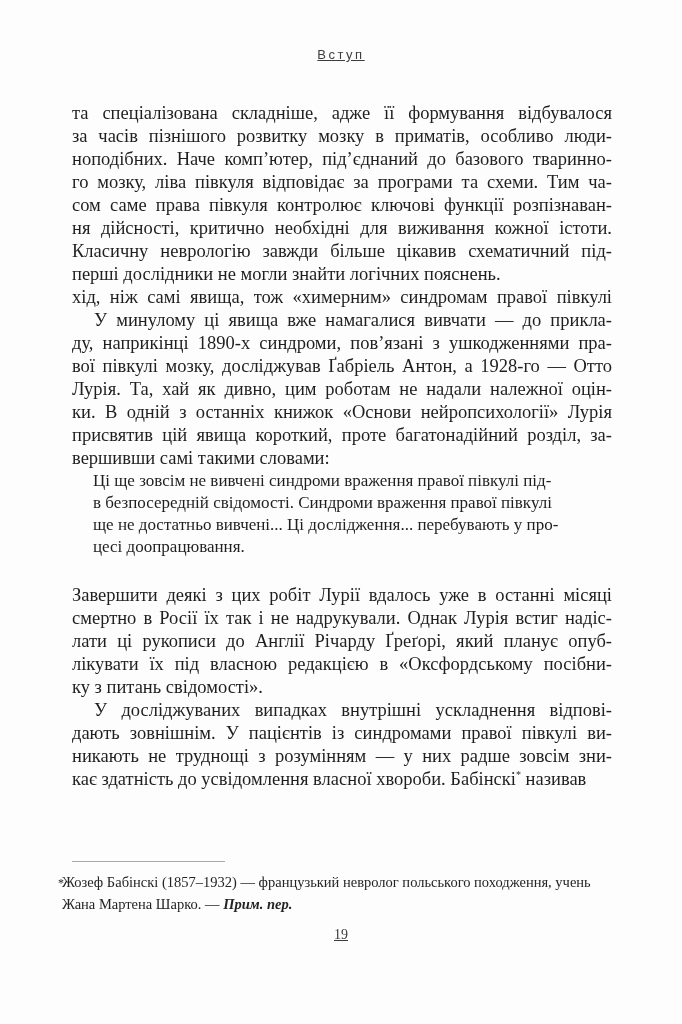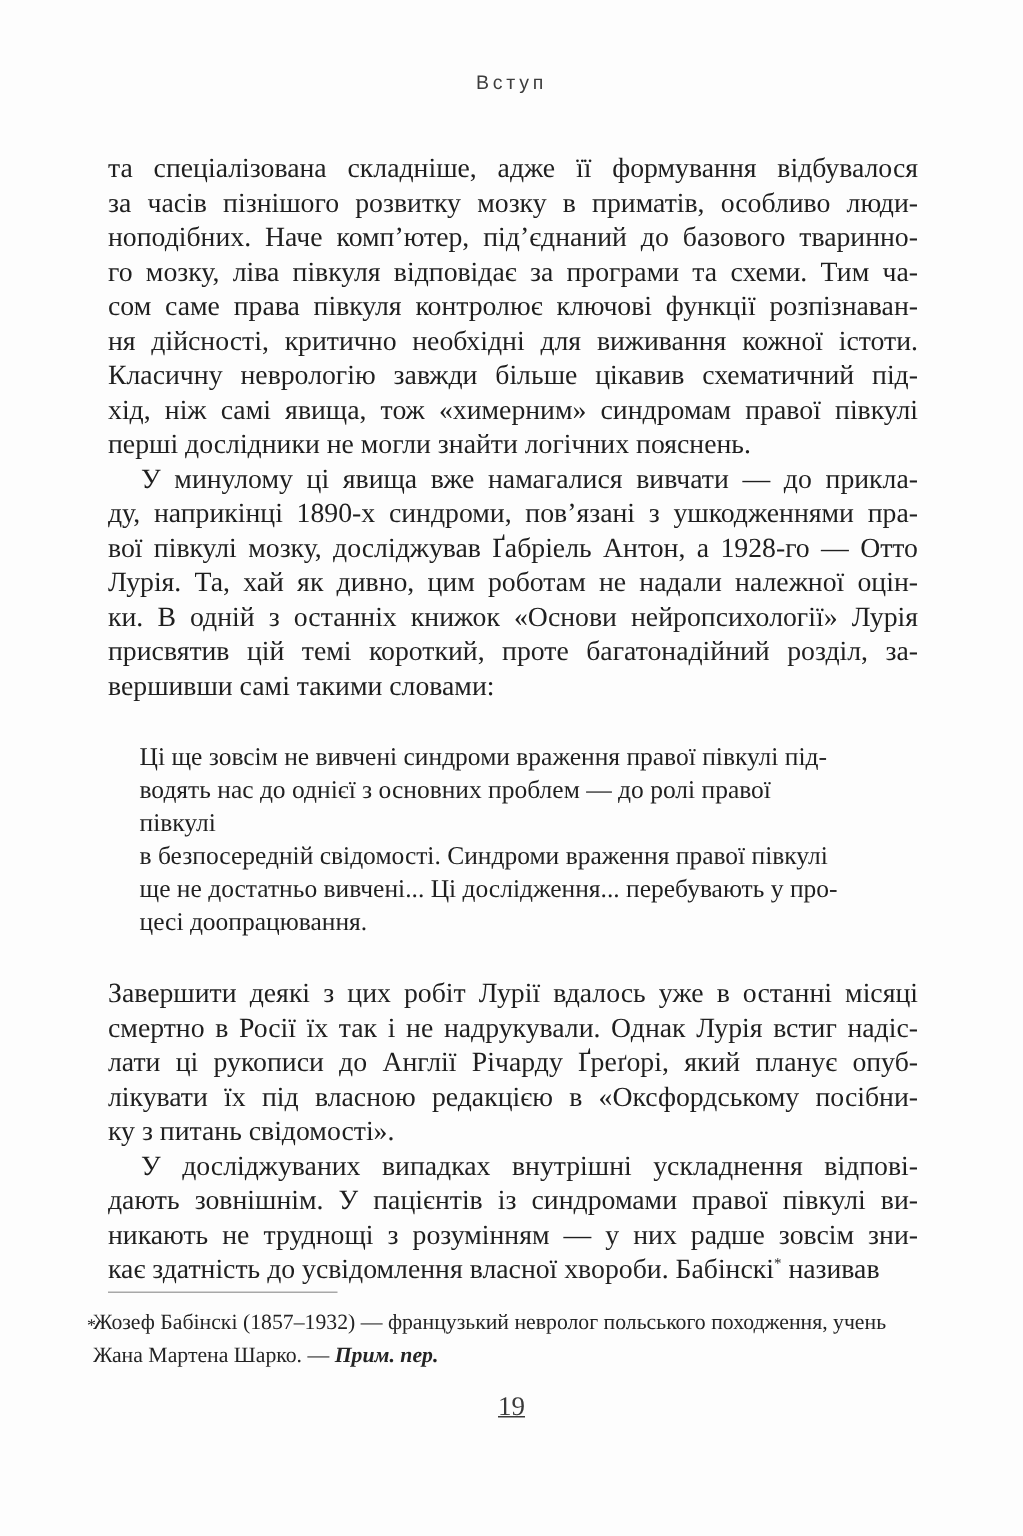--- a/index.html
+++ b/index.html
@@ -13,20 +13,21 @@
     overflow: hidden;
   }
   .running-header {
     position: absolute;
     top: 47px; left: 0; right: 0;
     text-align: center;
     font-family: "Liberation Sans", "DejaVu Sans", sans-serif;
     font-size: 13px;
     letter-spacing: 2.5px;
     color: #3d3d3d;
+    text-decoration: underline;
   }
   .text-block {
     position: absolute;
     left: 72px;
     top: 102px;
     width: 540px;
   }
   .para {
     margin: 0;
     font-size: 18.5px;
@@ -39,21 +40,20 @@
     text-align-last: justify;
     white-space: normal;
   }
   .para .line.last { text-align-last: left; }
   .para.indent .line:first-child { text-indent: 22px; }
   .para.quote {
     font-size: 17px;
     line-height: 22px;
     padding-left: 21px;
     padding-right: 45px;
-    margin-top: 24px;
     margin-bottom: 26px;
   }
   .para.quote .line, .para.quote .line.last {
     text-align: left;
     text-align-last: left;
   }
   sup.fnref {
     font-size: 10px;
     line-height: 0;
     vertical-align: 7px;
@@ -80,56 +80,55 @@
     left: 0; top: 1px;
     font-size: 12px;
   }
   .fn-text { margin-left: 4px; }
   .fn-text .fn-line { display: block; }
   .fn-text .fn-italic { font-style: italic; font-weight: bold; }
   .page-number {
     position: absolute;
     top: 927px; left: 0; right: 0;
     text-align: center;
-    font-size: 18px;
+    font-size: 14px;
     color: #3a3a3a;
     text-decoration: underline;
   }
 </style>
 </head>
 <body>
 
 <div class="page">
 
   <div class="running-header">Вступ</div>
 
   <main class="text-block" id="text-block">
       <p class="para">
         <span class="line">та спеціалізована складніше, адже її формування відбувалося</span>
         <span class="line">за часів пізнішого розвитку мозку в приматів, особливо люди-</span>
         <span class="line">ноподібних. Наче комп’ютер, під’єднаний до базового тваринно-</span>
         <span class="line">го мозку, ліва півкуля відповідає за програми та схеми. Тим ча-</span>
         <span class="line">сом саме права півкуля контролює ключові функції розпізнаван-</span>
         <span class="line">ня дійсності, критично необхідні для виживання кожної істоти.</span>
         <span class="line">Класичну неврологію завжди більше цікавив схематичний під-</span>
+        <span class="line last">перші дослідники не могли знайти логічних пояснень.</span>
         <span class="line">хід, ніж самі явища, тож «химерним» синдромам правої півкулі</span>
-        <span class="line last">перші дослідники не могли знайти логічних пояснень.</span>
       </p>
       <p class="para indent">
         <span class="line">У минулому ці явища вже намагалися вивчати — до прикла-</span>
         <span class="line">ду, наприкінці 1890-х синдроми, пов’язані з ушкодженнями пра-</span>
         <span class="line">вої півкулі мозку, досліджував Ґабріель Антон, а 1928-го — Отто</span>
         <span class="line">Лурія. Та, хай як дивно, цим роботам не надали належної оцін-</span>
         <span class="line">ки. В одній з останніх книжок «Основи нейропсихології» Лурія</span>
-        <span class="line">присвятив цій темі короткий, проте багатонадійний розділ, за-</span>
+        <span class="line">присвятив цій явища короткий, проте багатонадійний розділ, за-</span>
         <span class="line last">вершивши самі такими словами:</span>
       </p>
       <p class="para quote">
         <span class="line">Ці ще зовсім не вивчені синдроми враження правої півкулі під-</span>
-        <span class="line">водять нас до однієї з основних проблем — до ролі правої півкулі</span>
         <span class="line">в безпосередній свідомості. Синдроми враження правої півкулі</span>
         <span class="line">ще не достатньо вивчені... Ці дослідження... перебувають у про-</span>
         <span class="line last">цесі доопрацювання.</span>
       </p>
       <p class="para">
         <span class="line">Завершити деякі з цих робіт Лурії вдалось уже в останні місяці</span>
         <span class="line">смертно в Росії їх так і не надрукували. Однак Лурія встиг надіс-</span>
         <span class="line">лати ці рукописи до Англії Річарду Ґреґорі, який планує опуб-</span>
         <span class="line">лікувати їх під власною редакцією в «Оксфордському посібни-</span>
         <span class="line last">ку з питань свідомості».</span>

